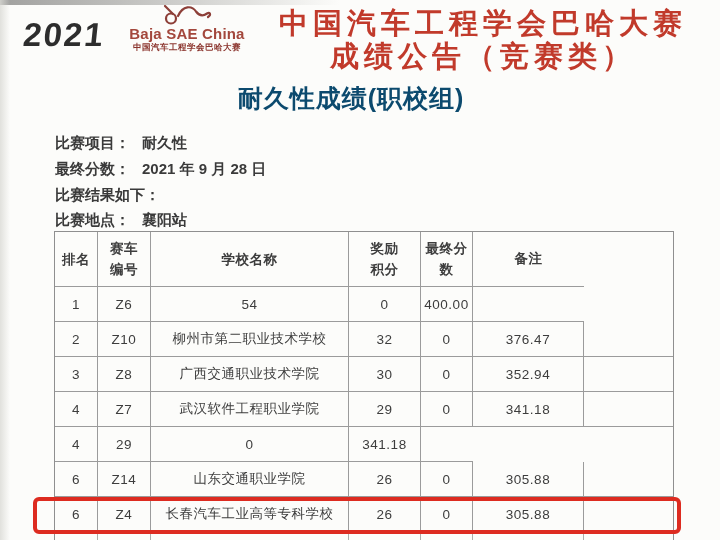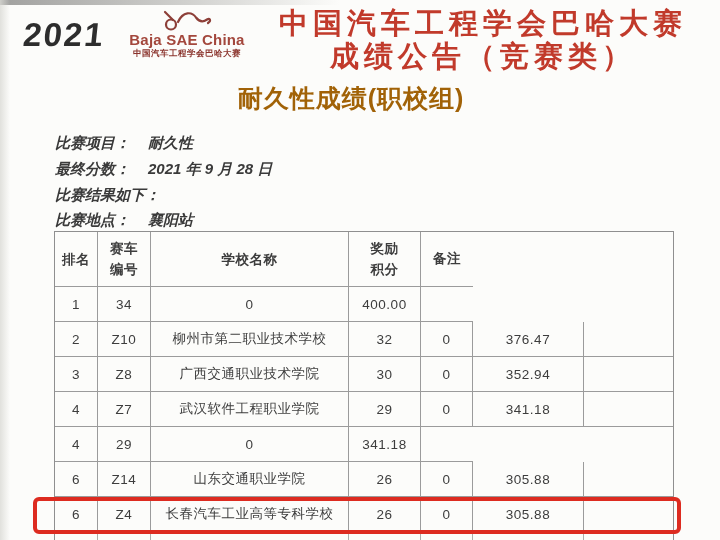--- a/index.html
+++ b/index.html
@@ -23,45 +23,45 @@
     background:linear-gradient(to right,#dadad5,rgba(218,218,213,0));
     opacity:.8; z-index:6; pointer-events:none;
   }
 
   
   .year {
     position:absolute; left:8px; top:16px; width:112px;
     font-size:33px; font-weight:800; letter-spacing:2px;
     color:#2d2d2d; transform:skewX(-6deg); text-align:center;
   }
-  .logo { position:absolute; left:126px; top:9px; width:122px; text-align:center; }
+  .logo { position:absolute; left:126px; top:3px; width:122px; text-align:center; }
   .logo-car { display:block; margin:0 auto; }
   .logo-name {
     display:block; font-size:15px; font-weight:700; letter-spacing:.2px;
     color:var(--logo-red,#a3473c); line-height:16px;
   }
   .logo-sub {
     display:block; font-size:8.5px; font-weight:700; letter-spacing:.5px;
     color:#8a332c; line-height:11px;
   }
   .doc-title {
     position:absolute; left:258px; top:7px; width:450px; text-align:center;
     color:var(--title-red,#c13a2b); font-weight:800;
   }
   .doc-title .line { display:block; font-size:29px; line-height:33px; letter-spacing:5px; }
 
   .section-title {
     position:absolute; left:54px; top:82px; width:594px; text-align:center;
-    font-size:25px; font-weight:800; color:#a16207; letter-spacing:1px;
-  }
-
-  
-  .meta { position:absolute; left:55px; top:131px; font-size:15px; font-weight:700;font-style:italic; }
+    font-size:25px; font-weight:800; color:#0c4a6e; letter-spacing:1px;
+  }
+
+  
+  .meta { position:absolute; left:55px; top:131px; font-size:15px; font-weight:700; }
   .meta-line { height:25.7px; display:flex; align-items:center; }
-  .meta-line .val { margin-left:18px; }
+  .meta-line .val { margin-left:12px; }
 
   
   .results-table {
     position:absolute; left:54px; top:231px; width:620px;
     border:1px solid #8f8f8f;
     background:#fcfcfa;
     font-size:13.5px;
   }
   .t-row { display:grid; grid-template-columns:43px 53px 198px 72px 52px 111px 89px; }
   .t-cell {
@@ -123,26 +123,28 @@
   </div>
 
   <div class="results-table">
     <div class="t-row t-head">
       <div class="t-cell">排名</div>
       <div class="t-cell">赛车
 编号</div>
       <div class="t-cell">学校名称</div>
       <div class="t-cell">奖励
 积分</div>
+      <div class="t-cell">最终分数</div>
       <div class="t-cell">备注</div>
     </div>
 
     <div class="t-row">
       <div class="t-cell">1</div>
-      <div class="t-cell">34</div>
+      <div class="t-cell">Z6</div>
+      <div class="t-cell">54</div>
       <div class="t-cell">0</div>
       <div class="t-cell">400.00</div>
       <div class="t-cell"></div>
     </div>
 
     <div class="t-row">
       <div class="t-cell">2</div>
       <div class="t-cell">Z10</div>
       <div class="t-cell">柳州市第二职业技术学校</div>
       <div class="t-cell">32</div>

